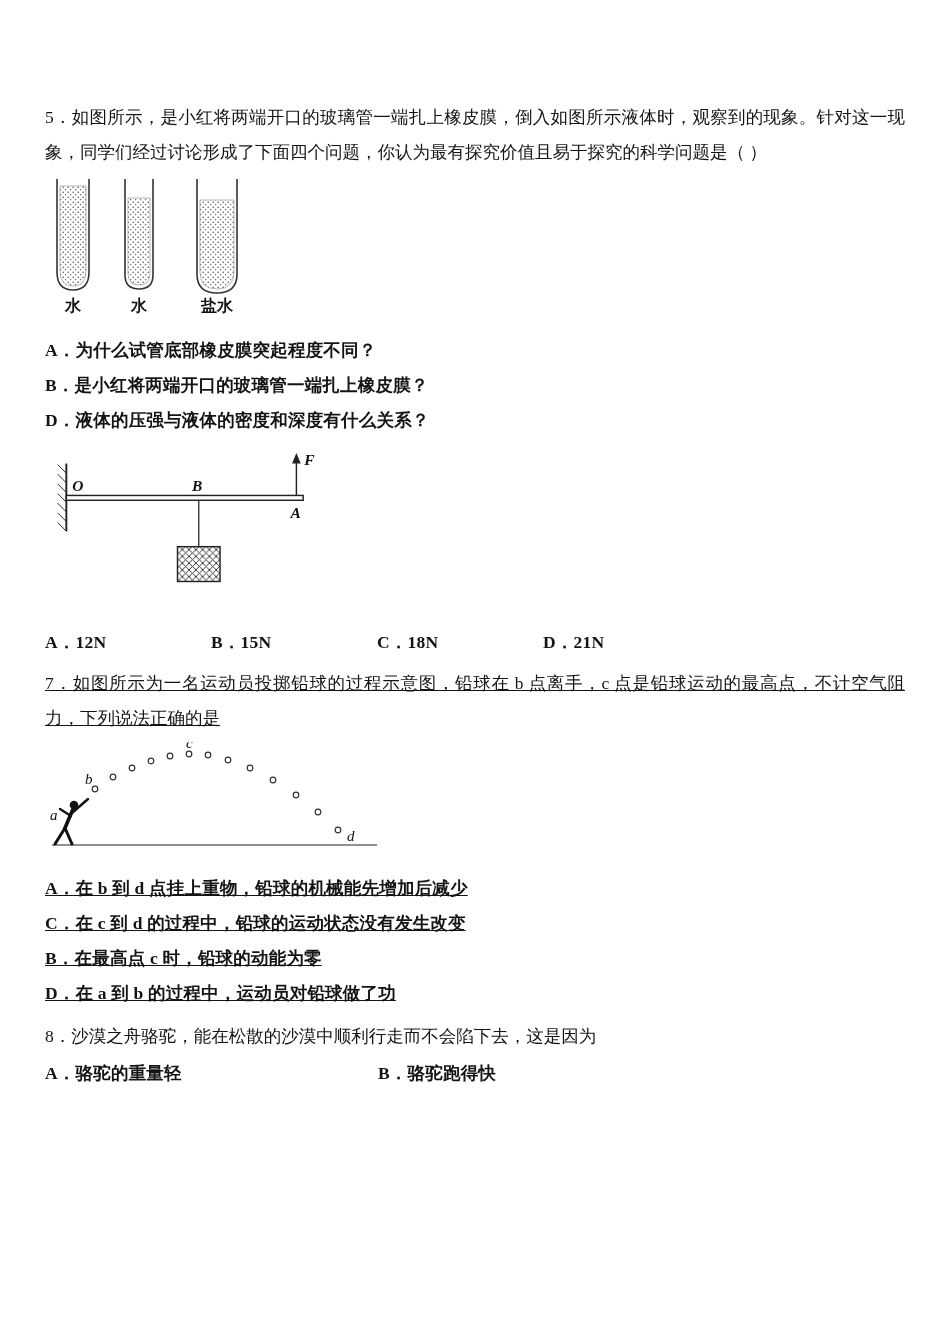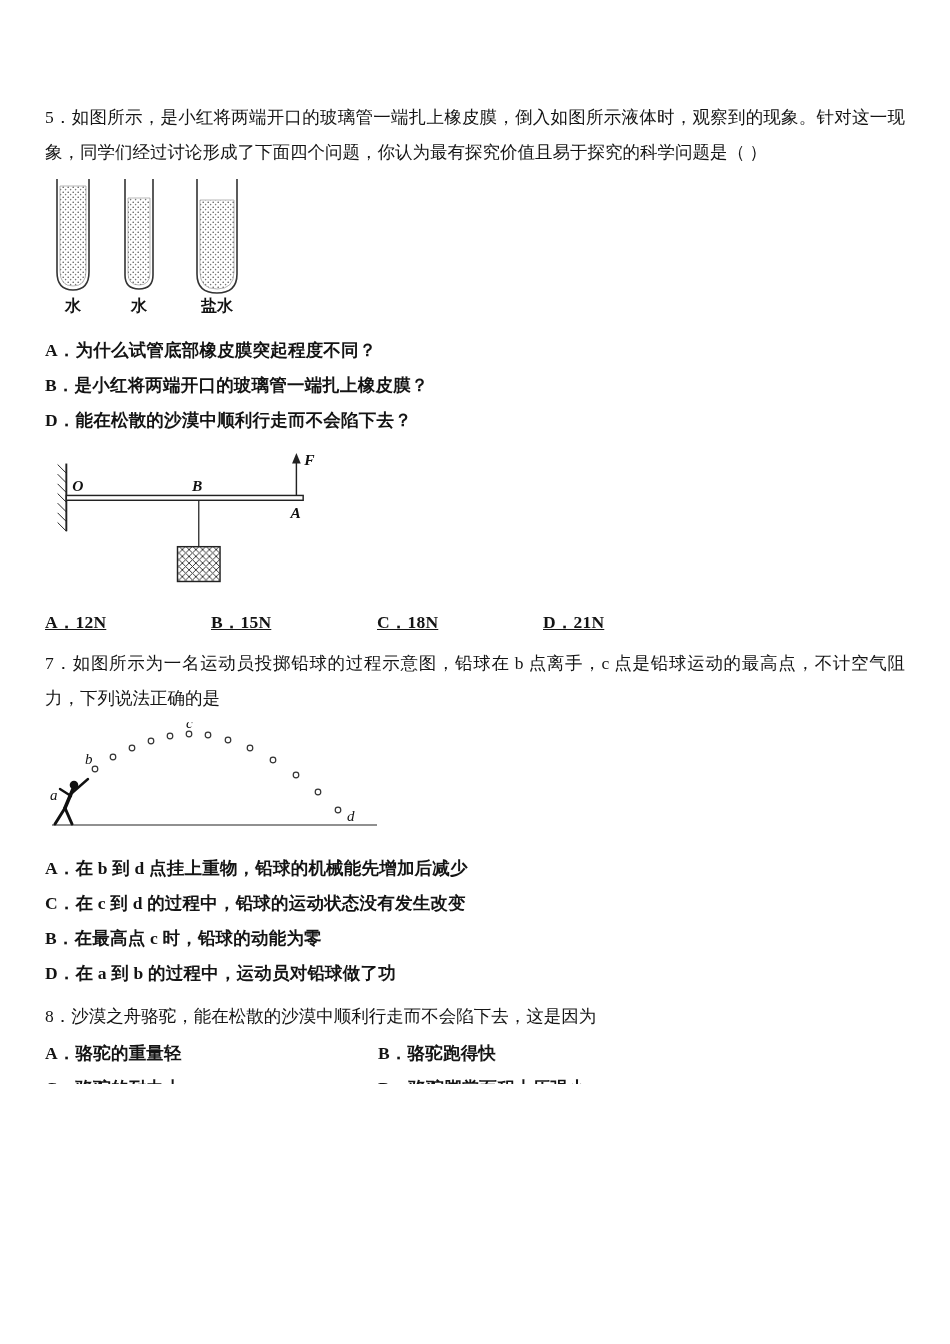--- a/index.html
+++ b/index.html
@@ -22,32 +22,31 @@
   }
   .options-list { margin-top: 12px; }
   .option {
     margin: 0;
     line-height: 35px;
     font-weight: 600;
     letter-spacing: 0.2px;
   }
   .options-row {
     display: flex;
-    margin-top: 2px;
-    text-decoration: underline;
+    margin-top: 22px;
   }
   .options-row .option { width: 166px; }
   .options-grid {
     display: grid;
     grid-template-columns: 333px auto;
     margin-top: 2px;
   }
   .figure { margin: 6px 0 2px 2px; }
   .q6 { margin-top: 10px; }
-  .q7 { margin-top: 6px; }
+  .q7 { margin-top: 6px; text-decoration: underline; }
   .q8 { margin-top: 8px; }
   svg text {
     font-family: "Liberation Serif", "DejaVu Serif", serif;
   }
   .svg-var { font-style: italic; font-weight: bold; font-size: 16px; fill: #111; }
   .svg-var-sm { font-style: italic; font-size: 15px; fill: #111; }
   .svg-cjk { font-size: 16px; font-weight: bold; fill: #111; }
 </style>
 </head>
 <body>
@@ -77,21 +76,21 @@
 
         <text class="svg-cjk" x="26" y="135" text-anchor="middle">水</text>
         <text class="svg-cjk" x="92" y="135" text-anchor="middle">水</text>
         <text class="svg-cjk" x="170" y="135" text-anchor="middle">盐水</text>
       </svg>
     </div>
 
     <div class="options-list">
       <p class="option">A．为什么试管底部橡皮膜突起程度不同？</p>
       <p class="option">B．是小红将两端开口的玻璃管一端扎上橡皮膜？</p>
-      <p class="option">D．能在松散的沙漠中顺利行走而不会陷下去？</p>
+      <p class="option">D．液体的压强与液体的密度和深度有什么关系？</p>
     </div>
   </section>
 
   <section class="question q6">
 
     <div class="figure">
       <svg width="290" height="150" viewBox="0 0 300 155">
         <defs>
           <pattern id="crosshatch" width="7" height="7" patternUnits="userSpaceOnUse">
             <path d="M0,7 L7,0" stroke="#333" stroke-width="1"></path>

